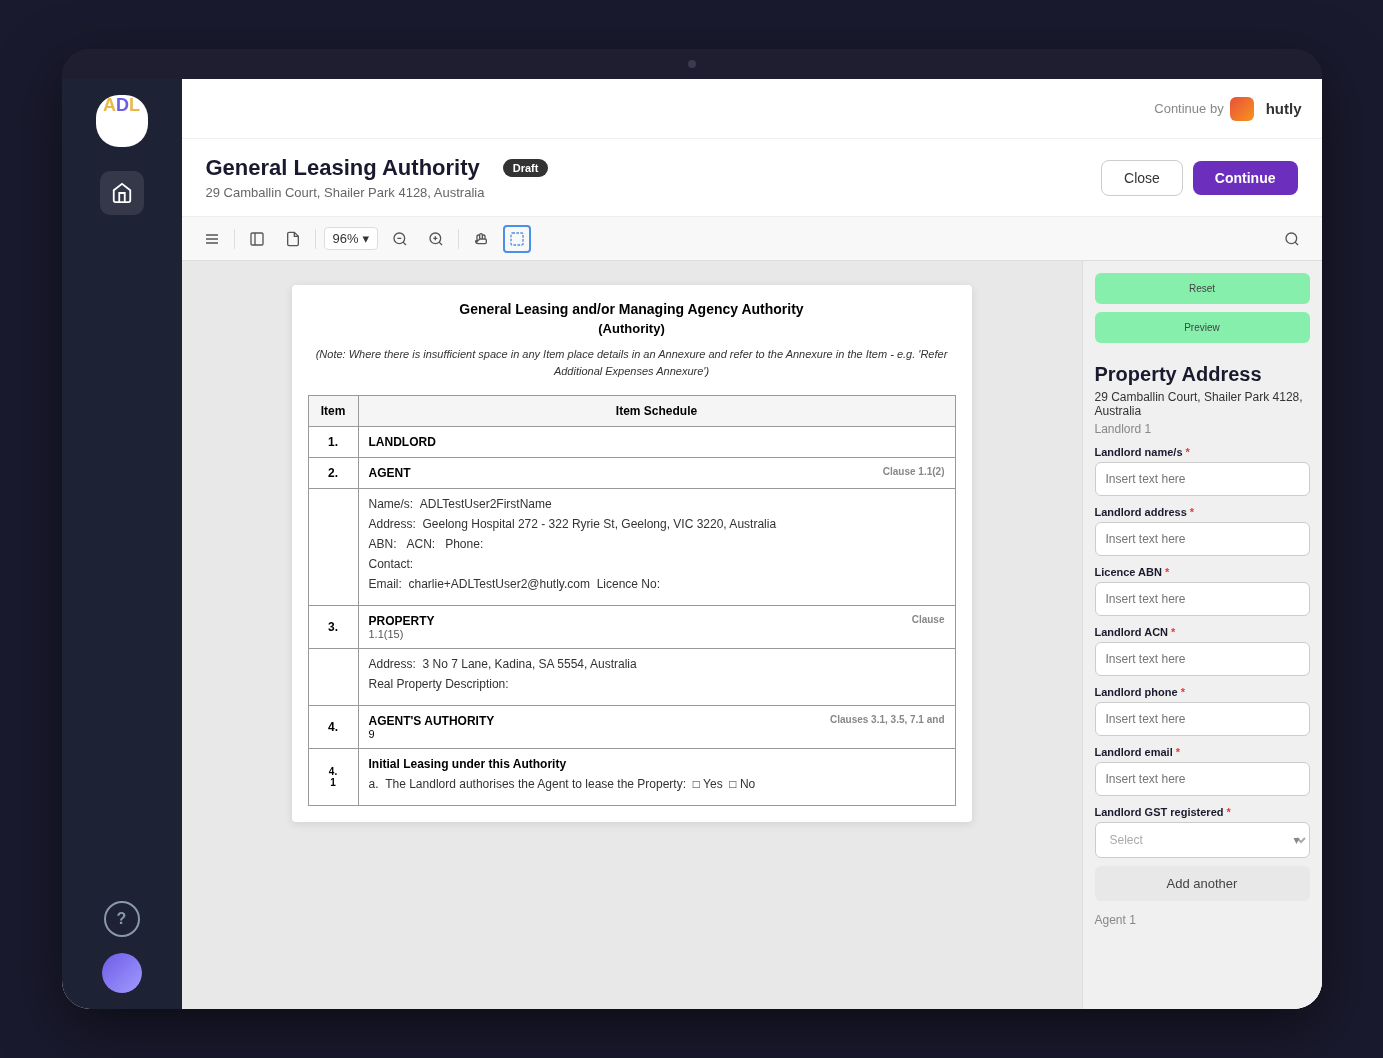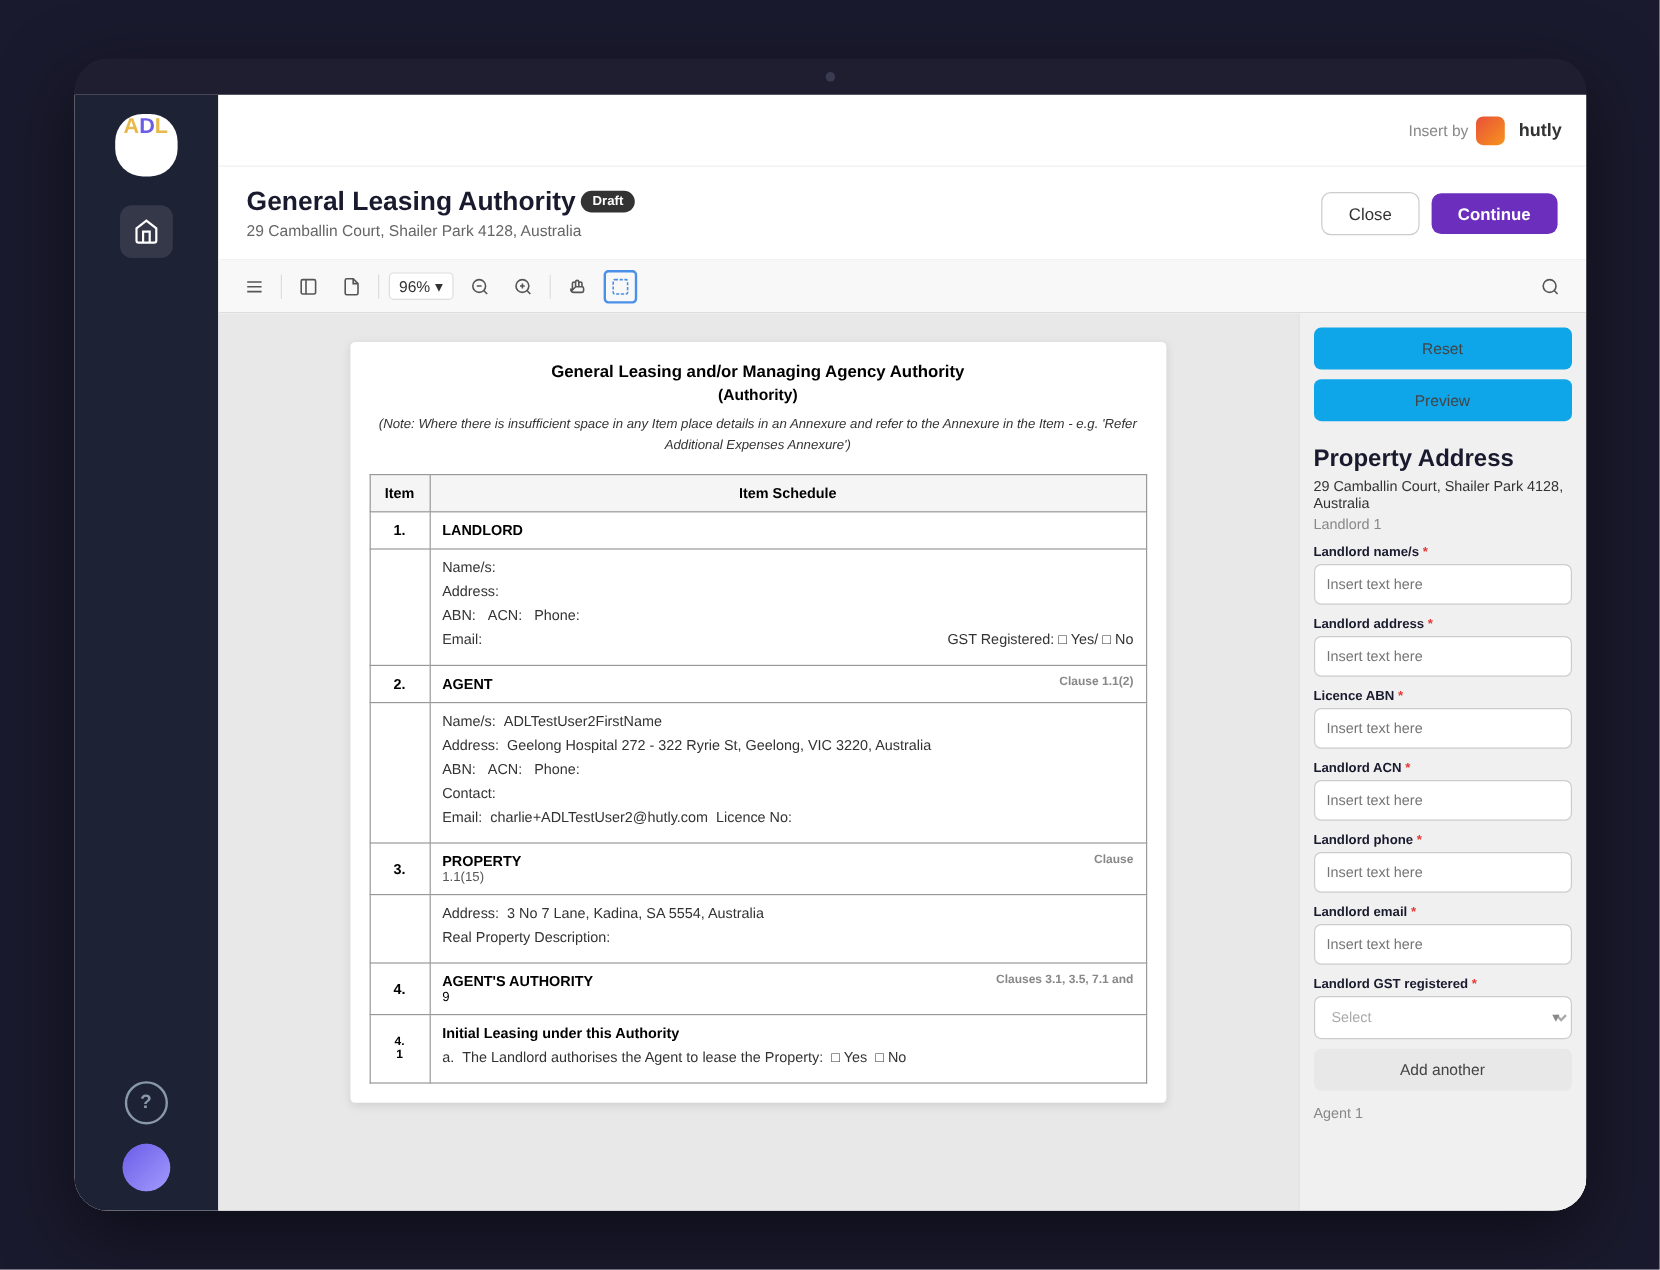--- a/index.html
+++ b/index.html
@@ -169,21 +169,21 @@
       flex-shrink: 0;
     }
     .doc-title-area {
       display: flex;
       flex-direction: column;
       gap: 4px;
     }
     .doc-title-row {
       display: flex;
       align-items: center;
-      gap: 4px;
+      gap: 23px;
     }
     .doc-title {
       font-size: 22px;
       font-weight: 700;
       color: #1a1a2e;
     }
     .draft-badge {
       background: #333;
       color: white;
       font-size: 11px;
@@ -344,24 +344,24 @@
       width: 240px;
       background: #f0f0f0;
       border-left: 1px solid #ddd;
       overflow-y: auto;
       padding: 12px;
       flex-shrink: 0;
     }
     .panel-btn {
       width: 100%;
       padding: 10px;
-      background: #0ea5e9;
+      background: #86efac;
       border: none;
       border-radius: 6px;
-      font-size: 13px;
+      font-size: 10px;
       color: #444;
       cursor: pointer;
       margin-bottom: 8px;
     }
     .panel-section-title {
       font-size: 20px;
       font-weight: 700;
       color: #1a1a2e;
       margin: 12px 0 4px;
     }
@@ -450,21 +450,21 @@
       <div class="sidebar-help">?</div>
       <div class="sidebar-avatar">
         <div class="avatar-img"></div>
       </div>
     </div>
 
     <div class="main-area">
 
       <div class="top-bar">
         <div class="powered-by">
-          <span>Insert by</span>
+          <span>Continue by</span>
           <div class="hutly-logo">
             <div class="hutly-icon"></div>
             <span>hutly</span>
           </div>
         </div>
       </div>
 
       <div class="doc-header">
         <div class="doc-title-area">
           <div class="doc-title-row">
@@ -554,32 +554,20 @@
                   <th style="width:50px;">Item</th>
                   <th>Item Schedule</th>
                 </tr>
               </thead>
               <tbody>
 
                 <tr>
                   <td class="item-num">1.</td>
                   <td>
                     <div class="section-header">LANDLORD</div>
-                  </td>
-                </tr>
-                <tr>
-                  <td></td>
-                  <td>
-                    <div class="field-row">Name/s:</div>
-                    <div class="field-row">Address:</div>
-                    <div class="field-row">ABN:&nbsp;&nbsp;&nbsp;ACN:&nbsp;&nbsp;&nbsp;Phone:</div>
-                    <div class="field-row" style="display:flex; justify-content:space-between;">
-                      <span>Email:</span>
-                      <span>GST Registered: □ Yes/ □ No</span>
-                    </div>
                   </td>
                 </tr>
 
                 <tr>
                   <td class="item-num">2.</td>
                   <td>
                     <div class="section-header">AGENT <span class="clause-ref">Clause 1.1(2)</span></div>
                   </td>
                 </tr>
                 <tr>

